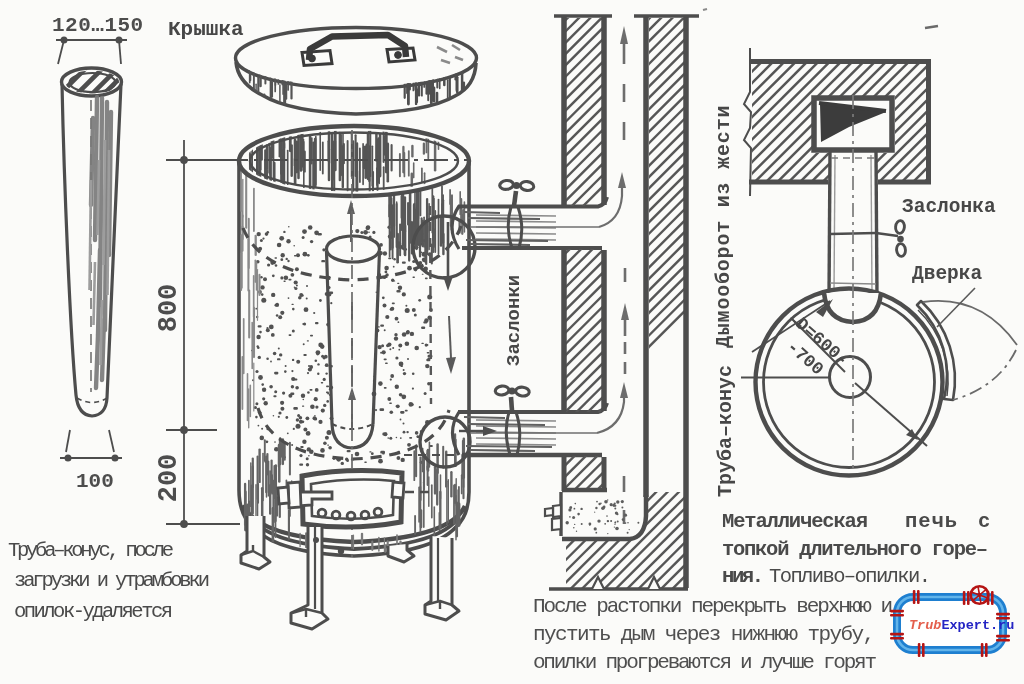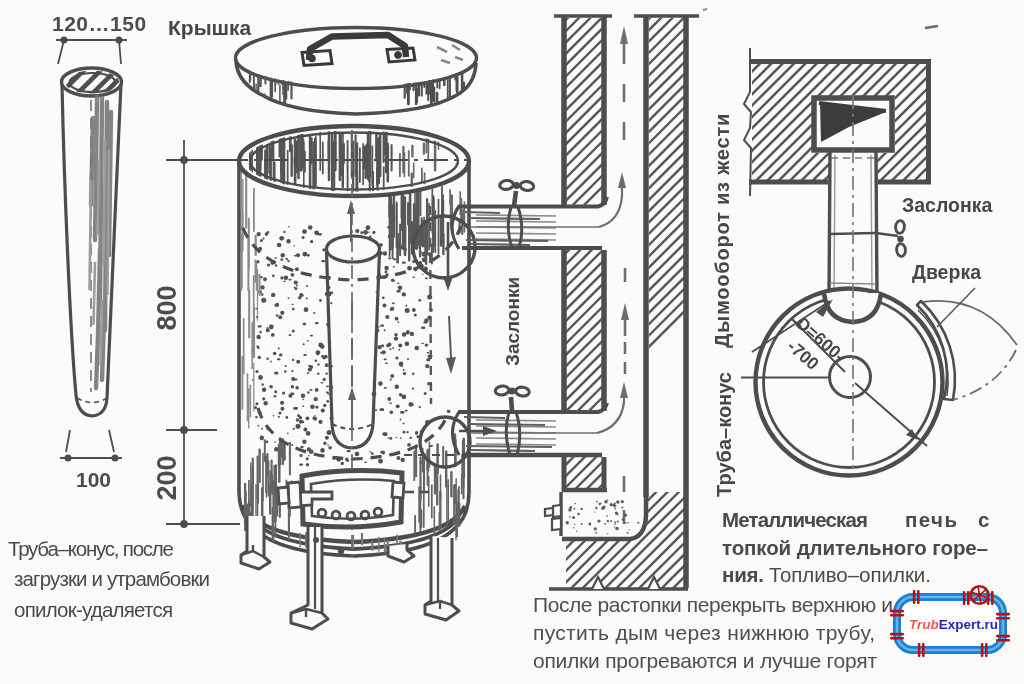--- a/index.html
+++ b/index.html
@@ -1,16 +1,16 @@
 <!DOCTYPE html>
 <html><head><meta charset="utf-8">
 <style>
 html,body{margin:0;padding:0;background:#ffffff;}
 #page{position:relative;width:1024px;height:684px;background:#fbfbf9;overflow:hidden;
-font-family:Liberation Sans, sans-serif;}
+font-family:Liberation Mono, monospace;}
 </style></head><body>
 <div id="page">
 <svg width="1024" height="684" viewBox="0 0 1024 684" xmlns="http://www.w3.org/2000/svg">
 <rect x="0" y="0" width="1024" height="684" fill="#fbfbf9"></rect>
 
 <line x1="925" y1="28" x2="938" y2="26" stroke="#6a6a6a" stroke-width="2.6"></line>
 <line x1="703" y1="10" x2="707" y2="9" stroke="#8a8a8a" stroke-width="2"></line>
 <text x="52" y="31" font-size="21" fill="#4d4d4d" font-weight="bold" letter-spacing="0.5">120…150</text>
 <g stroke="#4d4d4d" stroke-width="1.8" fill="#4d4d4d">
 <line x1="56" y1="40" x2="127" y2="40"></line>

